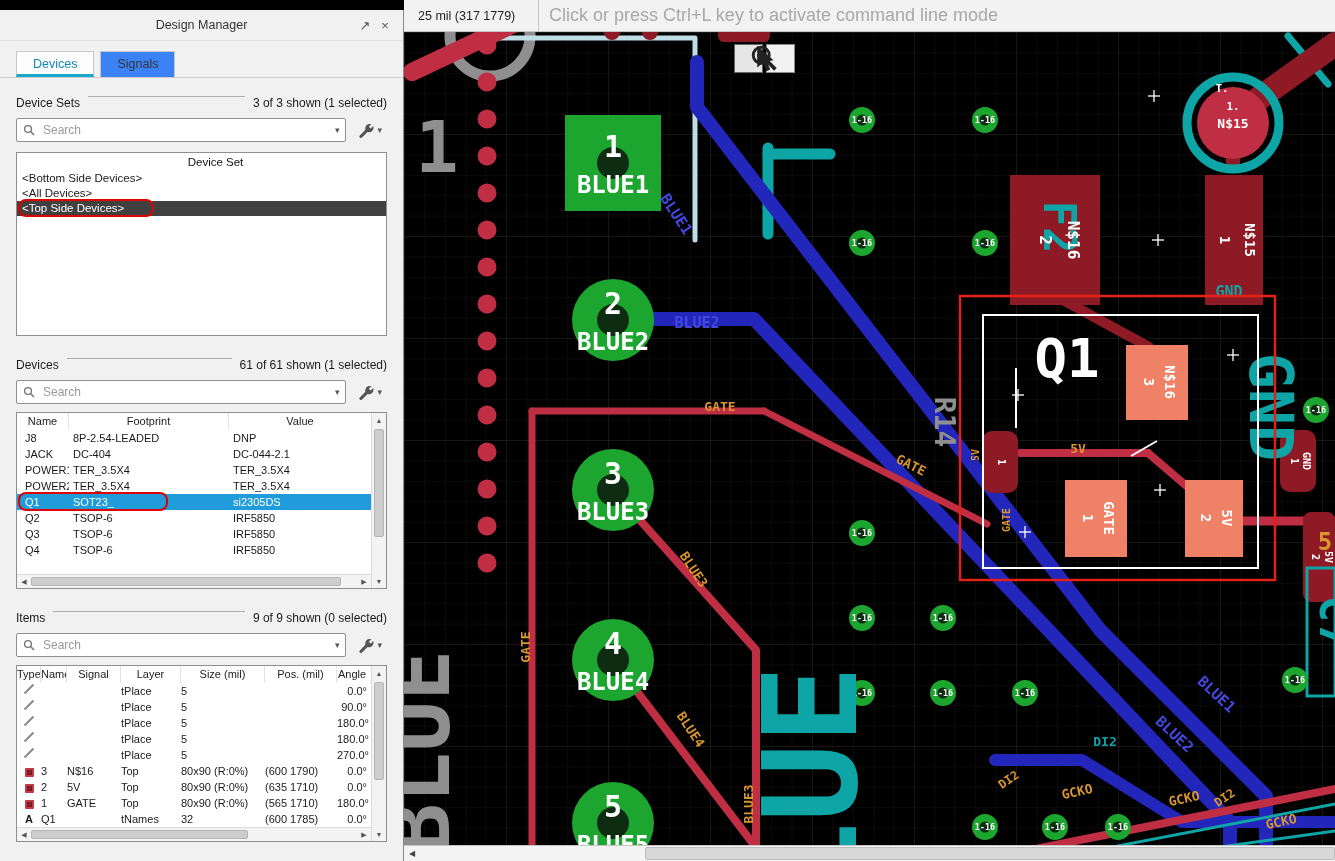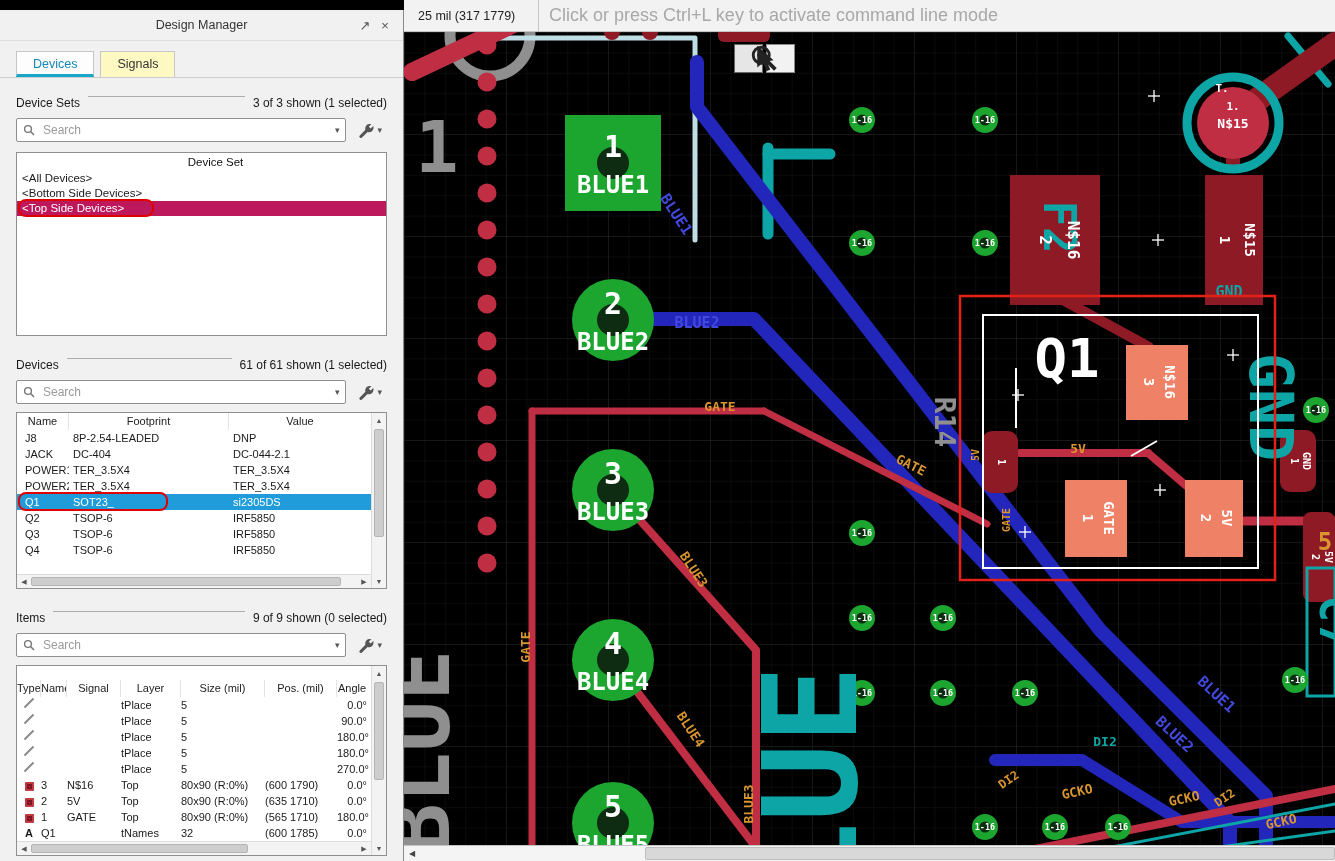--- a/index.html
+++ b/index.html
@@ -8,39 +8,39 @@
   .app{position:relative;width:1335px;height:861px;}
 
   
   .panel{position:absolute;left:0;top:10px;width:404px;height:861px;background:#f1f1f1;
          border-right:1px solid #8a8a8a;box-sizing:border-box;font-size:12px;color:#1a1a1a;}
   .titlebar{position:relative;height:30px;border-bottom:1px solid #dedede;display:flex;
             align-items:center;justify-content:flex-end;padding:0 8px;}
   .titlebar .title{position:absolute;left:0;right:0;text-align:center;font-size:12.5px;color:#333;}
   .tb-ico{width:20px;text-align:center;color:#555;font-size:13px;cursor:pointer;z-index:1;}
   .tabs{display:flex;gap:6px;padding:10px 16px 0;border-bottom:1px solid #cdcdcd;}
-  .tab{padding:5px 16px 6px;font-size:12.5px;background:#fef9c3;border:1px solid #c6c6c6;
+  .tab{padding:5px 16px 6px;font-size:12.5px;background:#3b82f6;border:1px solid #c6c6c6;
        border-bottom:none;color:#333;cursor:pointer;}
   .tab.active{background:#fdfdfd;color:#1287b5;border-bottom:3px solid #18a7c9;padding-bottom:3px;}
   .sec-head{display:flex;align-items:flex-start;margin:18px 16px 0;font-size:12px;}
   .sec-head.later{margin-top:22px;}
   .sec-line{flex:1;height:1px;background:#adadad;margin:0 8px;}
   .search-row{display:flex;align-items:center;gap:8px;margin:8px 16px 0;}
   .search-box{flex:1;display:flex;align-items:center;gap:6px;height:24px;background:#fff;
               border:1px solid #8f8f8f;border-radius:2px;padding:0 6px;box-sizing:border-box;}
   .search-box input{flex:1;border:none;outline:none;background:transparent;font-size:12px;color:#333;min-width:0;}
   .search-box input::placeholder{color:#9a9a9a;}
   .chev{color:#555;font-size:9px;line-height:1;}
   .wrench-btn{display:flex;align-items:center;gap:3px;padding:4px 5px;cursor:pointer;}
   
   .ds-list{position:relative;margin:10px 16px 0;height:182px;background:#fff;
            border:1px solid #8f8f8f;overflow:hidden;font-size:11.5px;}
   .ds-header{height:18px;line-height:18px;text-align:center;color:#111;margin-left:28px;}
   .ds-row{position:relative;height:15px;line-height:15px;padding:0 5px;white-space:nowrap;cursor:pointer;}
-  .ds-row.sel{background:#be185d;color:#fff;}
+  .ds-row.sel{background:#404040;color:#fff;}
   .annot{position:absolute;left:1px;top:-2px;height:calc(100% + 3px);border:2px solid #e00000;
          border-radius:8px;box-sizing:border-box;pointer-events:none;}
   
   .tbl{margin:8px 16px 0;background:#fff;border:1px solid #8f8f8f;display:grid;
        grid-template-columns:1fr 15px;grid-template-rows:auto 14px;font-size:11px;}
   .tbl-main{grid-column:1;grid-row:1;overflow:hidden;}
   .thead{display:flex;height:17px;line-height:17px;color:#222;}
   .thead span{text-align:center;border-right:1px solid #e3e3e3;box-sizing:border-box;overflow:hidden;white-space:nowrap;}
   .thead span:last-child{border-right:none;}
   .trow{position:relative;display:flex;height:16px;line-height:16px;white-space:nowrap;cursor:default;}
@@ -119,22 +119,22 @@
       <div class="wrench-btn">
         <svg width="15" height="15" viewBox="0 0 15 15">
             <path fill="#555" d="M14.2 3.1c.2.5.3 1 .3 1.6 0 2.5-2 4.5-4.5 4.5-.5 0-1-.1-1.4-.2L3 14.6c-.6.6-1.6.6-2.2 0-.6-.6-.6-1.6 0-2.2l5.6-5.6c-.1-.4-.2-.9-.2-1.4C6.2 2.9 8.2.9 10.7.9c.6 0 1.1.1 1.6.3L9.8 3.7l1.9 1.9 2.5-2.5z"></path>
           </svg>
         <span class="chev">▾</span>
       </div>
     </div>
     <div class="ds-list">
       <div class="ds-header">Device Set</div>
       <div id="ds-rows">
+          <div class="ds-row"><span>&lt;Bottom Side Devices&gt;</span></div>
           <div class="ds-row"><span>&lt;All Devices&gt;</span></div>
-          <div class="ds-row"><span>&lt;Bottom Side Devices&gt;</span></div>
           <div class="ds-row sel"><span>&lt;Top Side Devices&gt;</span><i class="annot" style="width: 136px;"></i></div>
         </div>
     </div>
 
     <div class="sec-head later">
       <span>Devices</span>
       <span class="sec-line"></span>
       <span>61 of 61 shown (1 selected)</span>
     </div>
     <div class="search-row">
@@ -231,21 +231,21 @@
         <span class="chev">▾</span>
       </div>
       <div class="wrench-btn">
         <svg width="15" height="15" viewBox="0 0 15 15">
             <path fill="#555" d="M14.2 3.1c.2.5.3 1 .3 1.6 0 2.5-2 4.5-4.5 4.5-.5 0-1-.1-1.4-.2L3 14.6c-.6.6-1.6.6-2.2 0-.6-.6-.6-1.6 0-2.2l5.6-5.6c-.1-.4-.2-.9-.2-1.4C6.2 2.9 8.2.9 10.7.9c.6 0 1.1.1 1.6.3L9.8 3.7l1.9 1.9 2.5-2.5z"></path>
           </svg>
         <span class="chev">▾</span>
       </div>
     </div>
     <div class="tbl">
-      <div class="tbl-main" style="height:161px;margin-top:14px;">
+      <div class="tbl-main" style="height:161px;">
         <div class="thead" id="it-head">
             <span class="ic1">Type</span>
             <span class="ic2">Name</span>
             <span class="ic3">Signal</span>
             <span class="ic4">Layer</span>
             <span class="ic5">Size (mil)</span>
             <span class="ic6">Pos. (mil)</span>
             <span class="ic7">Angle</span>
           </div>
         <div id="it-rows">

